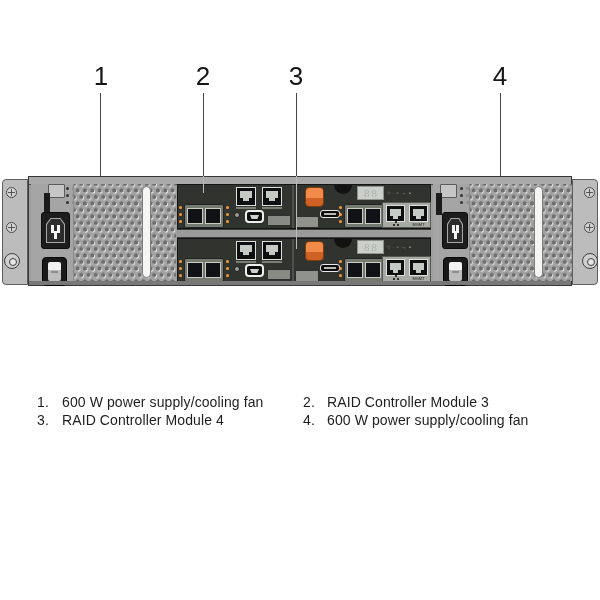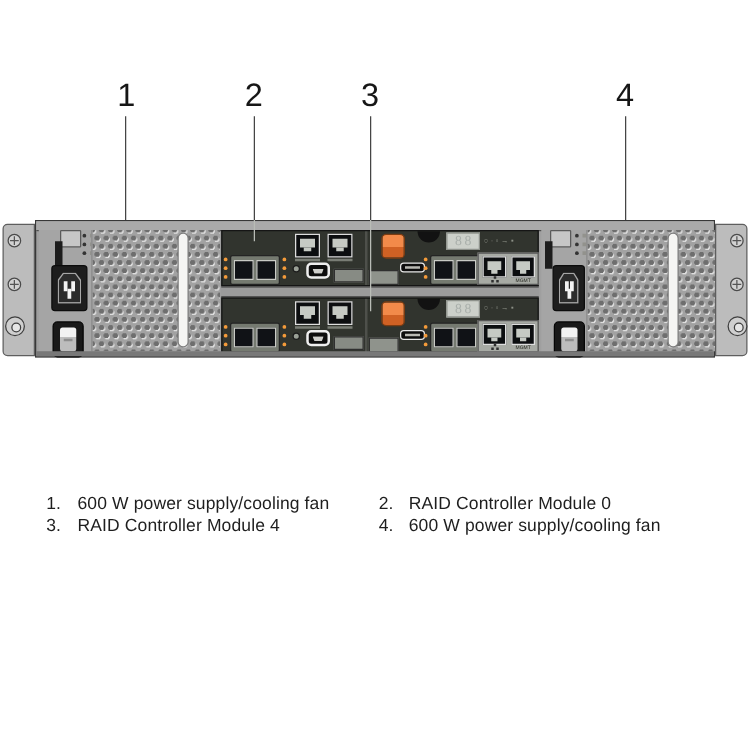--- a/index.html
+++ b/index.html
@@ -332,20 +332,20 @@
       </div>
 
       <div class="bottomstrip"></div>
     </div>
   </div>
 
   <div>
     <span class="lg" style="left:37px;top:394px">1.</span>
     <span class="lg" style="left:62px;top:394px">600 W power supply/cooling fan</span>
     <span class="lg" style="left:303px;top:394px">2.</span>
-    <span class="lg" style="left:327px;top:394px">RAID Controller Module 0</span>
+    <span class="lg" style="left:327px;top:394px">RAID Controller Module 3</span>
     <span class="lg" style="left:37px;top:412px">3.</span>
     <span class="lg" style="left:62px;top:412px">RAID Controller Module 4</span>
     <span class="lg" style="left:303px;top:412px">4.</span>
     <span class="lg" style="left:327px;top:412px">600 W power supply/cooling fan</span>
   </div>
 
 </div>
 
 </body></html>

